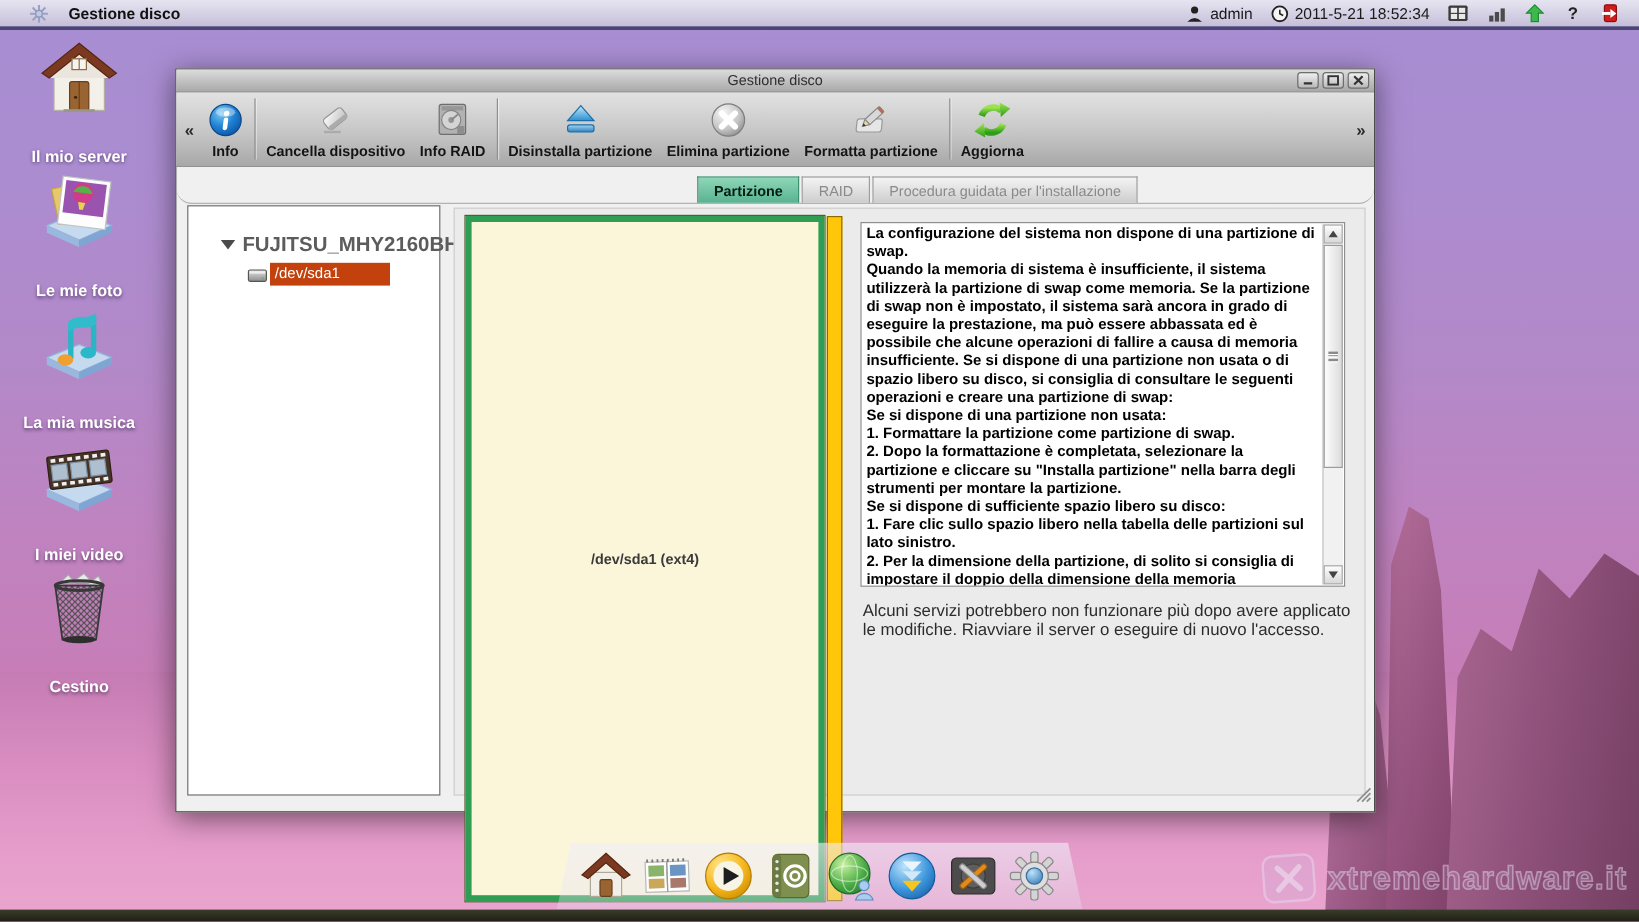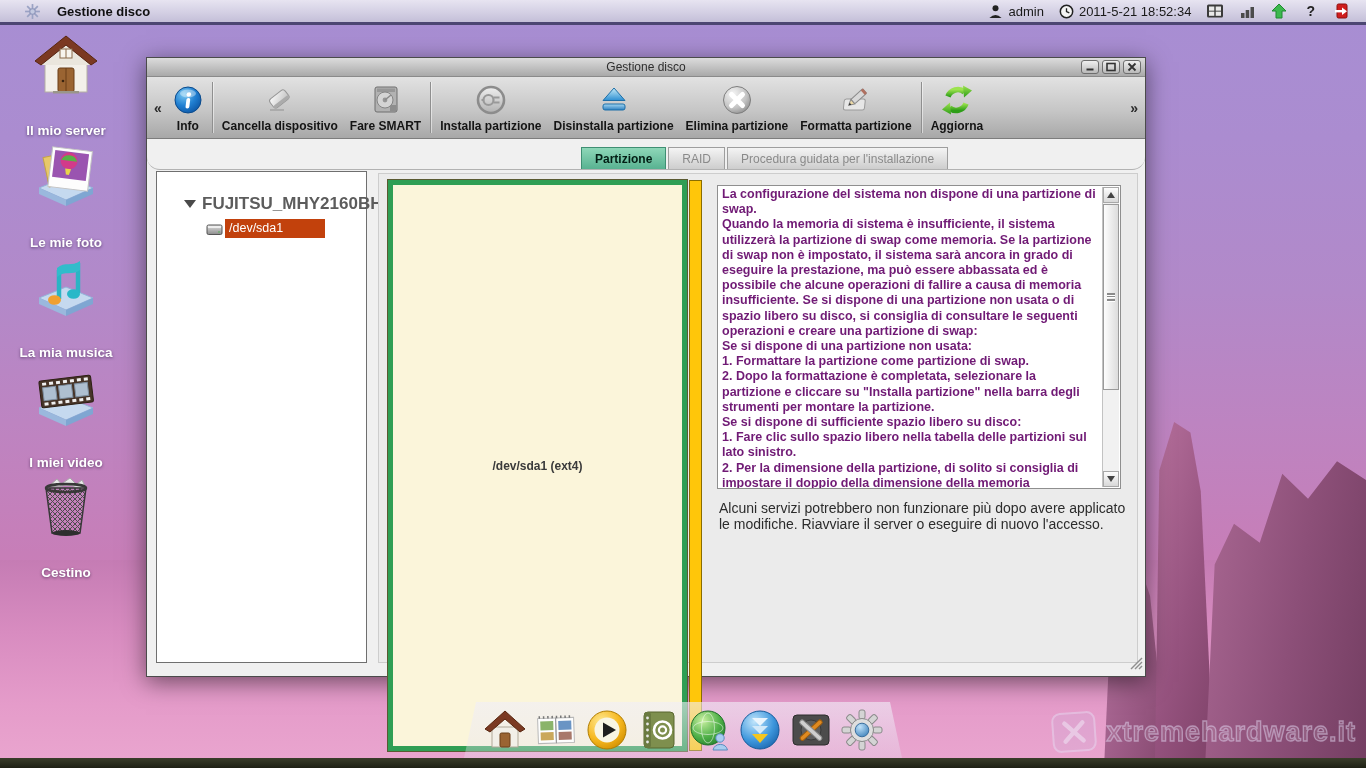--- a/index.html
+++ b/index.html
@@ -82,21 +82,21 @@
   .main-panel { position:absolute; left:231px; top:115px; width:760px; height:490px;
     background:#ebebeb; border:1px solid #cdcdcd; }
   .part-visual { position:absolute; left:9px; top:6px; width:314px; height:571px; display:flex; }
   .part-green { flex:1; background:#fbf5da; border:5px solid #2f9e54; box-shadow:0 0 0 1px #5a5a32;
     display:flex; align-items:center; justify-content:center; }
   .part-label { font-size:12px; font-weight:bold; color:#3a3a3a; }
   .part-free { width:13px; margin-left:2px; background:#ffc60a; border:1px solid #8a6d00; }
 
   .info-panel { position:absolute; left:338px; top:11px; width:404px; height:304px;
     background:#fff; border:1px solid #8f8f8f; padding:1px 24px 2px 4px; overflow:hidden; }
-  .iline { color:#701a75; font-size:12.5px; font-weight:bold; line-height:15.2px; }
+  .iline { color:#000000; font-size:12.5px; font-weight:bold; line-height:15.2px; }
   .scrollbar { position:absolute; top:1px; right:1px; bottom:1px; width:17px;
     background:#f1f1f1; border-left:1px solid #c2c2c2; }
   .sb-btn { position:absolute; left:0; width:16px; height:16px; border:1px solid #a8a8a8;
     background:linear-gradient(180deg,#fdfdfd,#d8d8d8); display:flex; align-items:center; justify-content:center; }
   .sb-up { top:0; } .sb-down { bottom:0; }
   .sb-thumb { position:absolute; left:0; top:17px; width:16px; height:186px; border:1px solid #9a9a9a;
     background:linear-gradient(90deg,#fdfdfd,#dcdcdc); display:flex; align-items:center; justify-content:center; }
   .grip { width:8px; border-top:1px solid #8a8a8a; border-bottom:1px solid #fff; height:2px;
     box-shadow:0 3px 0 #8a8a8a, 0 4px 0 #fff, 0 -3px 0 #8a8a8a, 0 -2px 0 #fff; }
 
@@ -382,41 +382,25 @@
         <span class="ticon">
           <svg width="32" height="30" viewBox="0 0 32 30">
               <rect x="5" y="2" width="22" height="25" rx="2" fill="#b2b2b2" stroke="#6e6e6e"></rect>
               <rect x="7" y="3.5" width="18" height="3.5" fill="#979797"></rect>
               <circle cx="15" cy="15" r="8" fill="#d4d4d4" stroke="#858585"></circle>
               <circle cx="15" cy="15" r="2.4" fill="#969696"></circle>
               <path d="M15 15 L21 10" stroke="#8a8a8a" stroke-width="1.5"></path>
               <rect x="20" y="20" width="6" height="6.5" fill="#8d8d8d"></rect>
             </svg>
         </span>
-        <span class="tlabel">Fare SMART</span>
+        <span class="tlabel">Info RAID</span>
       </div>
 
       <div class="tsep"></div>
 
-      <div class="tbtn">
-        <span class="ticon">
-          <svg width="32" height="32" viewBox="0 0 32 32">
-              <defs>
-                <linearGradient id="gPl" x1="0" y1="0" x2="0" y2="1">
-                  <stop offset="0" stop-color="#efefef"></stop>
-                  <stop offset="1" stop-color="#b2b2b2"></stop>
-                </linearGradient>
-              </defs>
-          <circle cx="16" cy="16" r="13" fill="url(#gPl)" stroke="#8c8c8c" stroke-width="2.6"></circle>
-          <circle cx="13.5" cy="16" r="5" fill="none" stroke="#999" stroke-width="2.2"></circle>
-          <path d="M18.5 13.5 h6 M18.5 18.5 h6 M6.5 16 h2.5" stroke="#999" stroke-width="2.2"></path>
-            </svg>
-        </span>
-        <span class="tlabel">Installa partizione</span>
-      </div>
 
       <div class="tbtn">
         <span class="ticon">
           <svg width="32" height="30" viewBox="0 0 32 30">
               <defs>
                 <linearGradient id="gEj" x1="0" y1="0" x2="0" y2="1">
                   <stop offset="0" stop-color="#c4ebf8"></stop>
                   <stop offset="1" stop-color="#2d8fd2"></stop>
                 </linearGradient>
                 <linearGradient id="gEj2" x1="0" y1="0" x2="0" y2="1">

